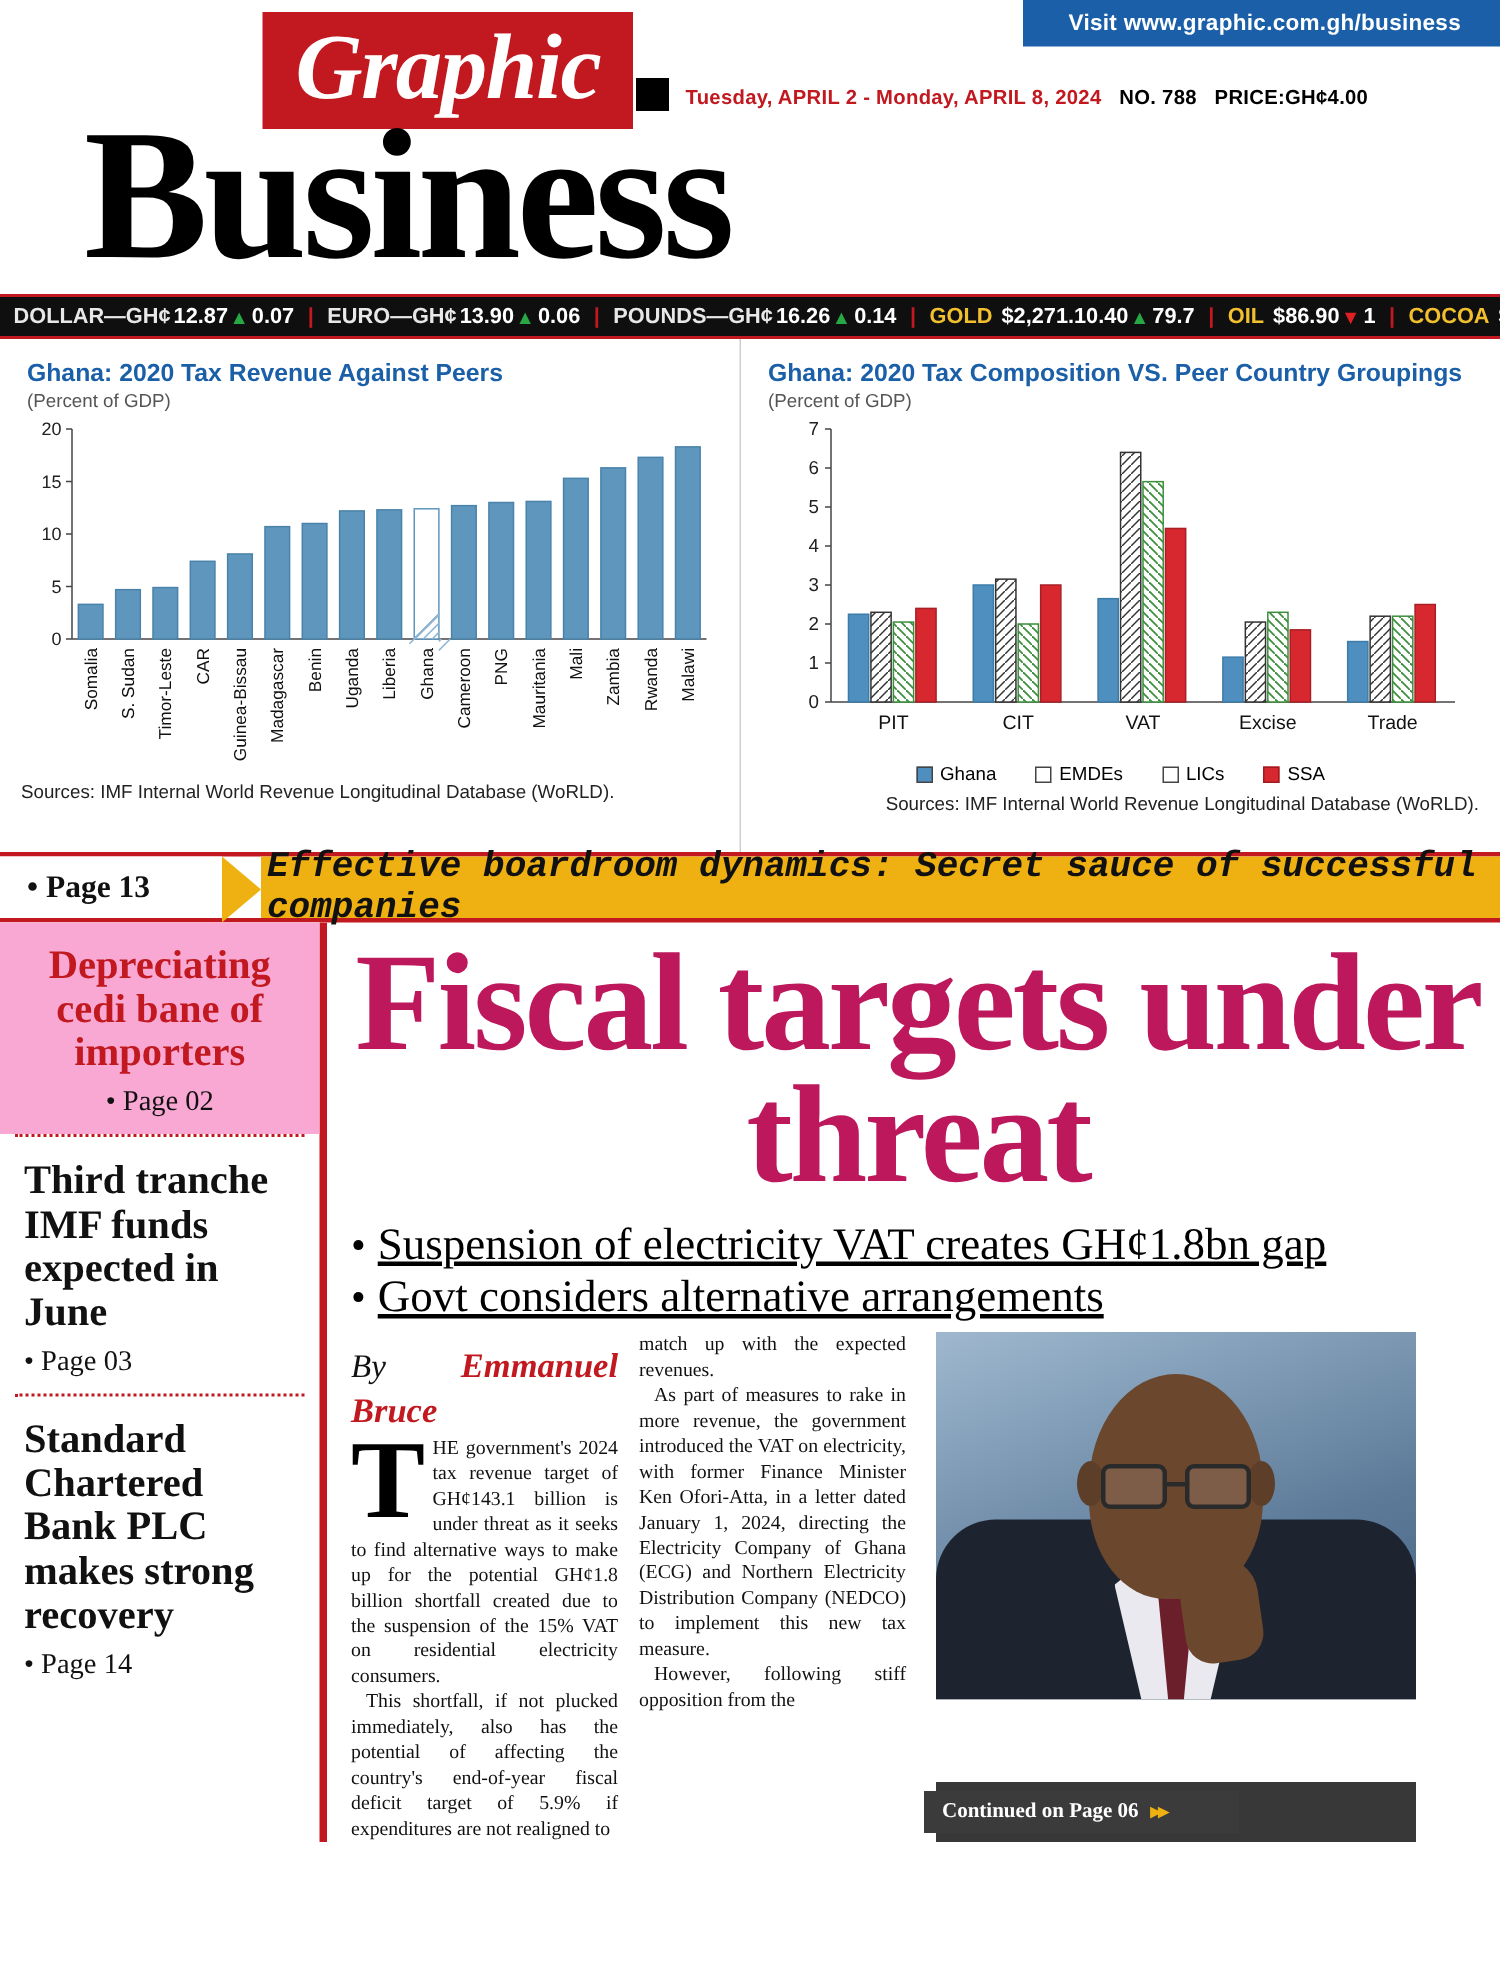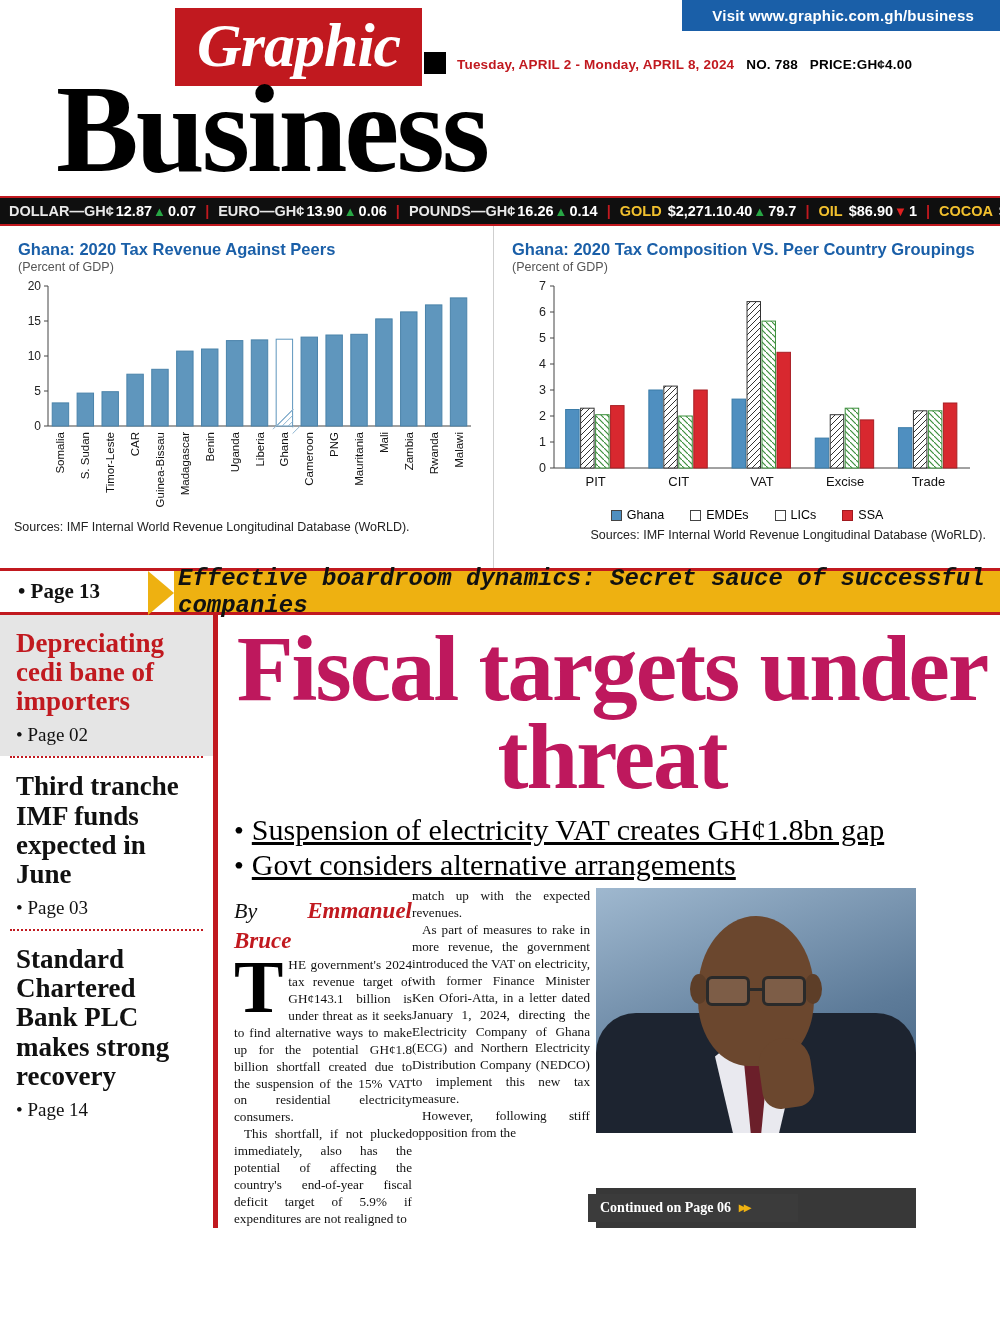--- a/index.html
+++ b/index.html
@@ -103,21 +103,21 @@
     font-size:24px; display:flex; align-items:center; padding-left:4px;
   }
 
   
   .main { display:flex; height:auto; }
   .sidebar {
     width:218px; border-right:5px solid #c1191f;
     padding:0; background:#fff;
   }
   .side-item { padding:14px 16px 10px 16px; }
-  .side-item.hl { background:#e5e5e5; }
+  .side-item.hl { background:#f9a8d4;text-align:center; }
   .side-item h3 {
     margin:0; font-family:"Liberation Serif", serif;
     font-size:27px; line-height:1.08; font-weight:bold; color:#111;
   }
   .side-item.hl h3 { color:#c1191f; }
   .side-page {
     margin-top:8px; font-family:"Liberation Serif", serif;
     font-weight:normal; font-size:19px; color:#111;
   }
   .side-div { border-top:2px dotted #c1191f; margin:0 10px; }
@@ -135,21 +135,21 @@
   }
   .subhead .b { color:#000; font-size:28px; }
   .subhead span.u { text-decoration:underline; }
 
   .byline {
     font-family:"Liberation Serif", serif; font-size:22px; font-style:italic;
     margin:8px 0 2px 0;
   }
   .byline b { color:#c1191f; font-style:italic; font-weight:bold; font-size:23px; }
 
-  .article { display:flex; margin-top:4px; position:relative; }
+  .article { display:flex; gap:14px; margin-top:4px; position:relative; }
   .col {
     width:178px; font-family:"Liberation Serif", serif;
     font-size:13.2px; line-height:1.28; text-align:justify; color:#111;
   }
   .col p { margin:0 0 0 0; text-indent:10px; }
   .col p.first { text-indent:0; }
   .dropcap {
     float:left; font-family:"Liberation Serif", serif; font-weight:bold;
     font-size:74px; line-height:0.72; padding:4px 5px 0 0; color:#000;
   }

